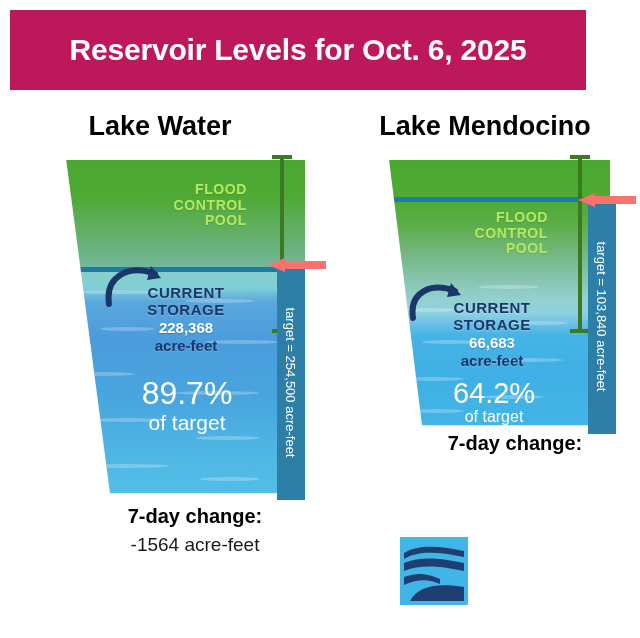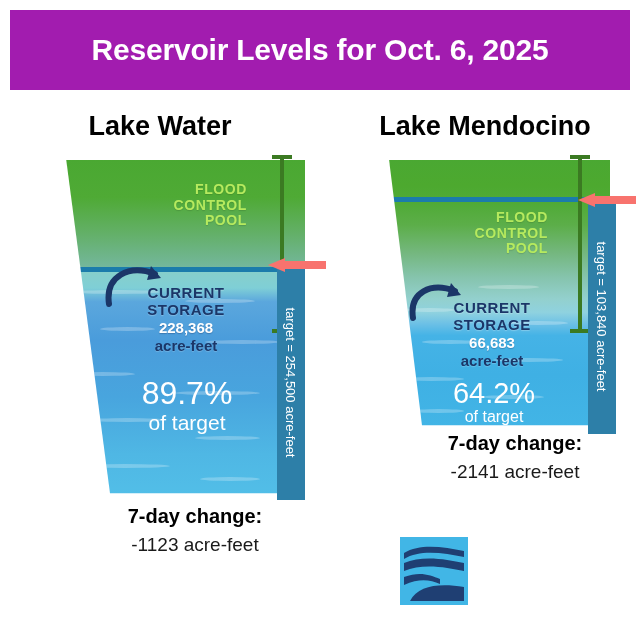--- a/index.html
+++ b/index.html
@@ -7,22 +7,22 @@
     width:640px;height:638px;
     background:#ffffff;
     font-family:"Liberation Sans", sans-serif;
     overflow:hidden;
     position:relative;
   }
   .stage{position:absolute;left:0;top:0;width:640px;height:638px;}
 
   
   .banner{
-    position:absolute;left:10px;top:10px;width:620px;height:80px;
-    background:#a21caf;
+    position:absolute;left:10px;top:10px;width:576px;height:80px;
+    background:#be185d;
     display:flex;align-items:center;justify-content:center;
   }
   .banner-title{
     color:#ffffff;font-size:30px;font-weight:bold;letter-spacing:-0.2px;
     font-family:"Liberation Sans", sans-serif;
   }
 
   
   .lake-title{
     position:absolute;color:#000000;font-weight:bold;font-size:27px;
@@ -228,21 +228,21 @@
   <div class="target-bar" id="target-sonoma">
     <span class="target-text">target = 254,500 acre-feet</span>
   </div>
   <div class="pink-arrow" id="pink-sonoma">
     <div class="head"></div>
     <div class="shaft"></div>
   </div>
 
   <div class="change-block" id="change-sonoma">
     <div class="change-title">7-day change:</div>
-    <div class="change-value">-1123 acre-feet</div>
+    <div class="change-value">-1564 acre-feet</div>
   </div>
 
   <div class="reservoir" id="res-mendocino">
     <div class="tank">
       <div class="pool-green"></div>
       <div class="waterline"></div>
       <div class="water">
         <div class="waves">
           <div class="wv" style="left:44%;top:36%;width:26%;"></div>
           <div class="wv" style="left:12%;top:46%;width:22%;"></div>
@@ -291,21 +291,20 @@
   <div class="target-bar" id="target-mendocino">
     <span class="target-text">target = 103,840 acre-feet</span>
   </div>
   <div class="pink-arrow" id="pink-mendocino">
     <div class="head"></div>
     <div class="shaft"></div>
   </div>
 
   <div class="change-block" id="change-mendocino">
     <div class="change-title">7-day change:</div>
-    <div class="change-value">-2141 acre-feet</div>
   </div>
 
   <div class="logo">
     <div class="logo-mark">
       <svg width="68" height="68" viewBox="0 0 68 68">
         <rect x="0" y="0" width="68" height="68" fill="#41b6e6"></rect>
         <path d="M4 16 C20 6, 44 10, 64 14 L64 20 C44 16, 20 12, 4 22 Z" fill="#1f3f73"></path>
         <path d="M4 26 C22 18, 46 22, 64 26 L64 34 C46 30, 22 26, 4 34 Z" fill="#1f3f73"></path>
         <path d="M4 40 C20 34, 30 38, 40 42 L40 47 C30 43, 20 41, 4 48 Z" fill="#1f3f73"></path>
         <path d="M10 64 C18 48, 40 46, 64 50 L64 64 Z" fill="#1f3f73"></path>

